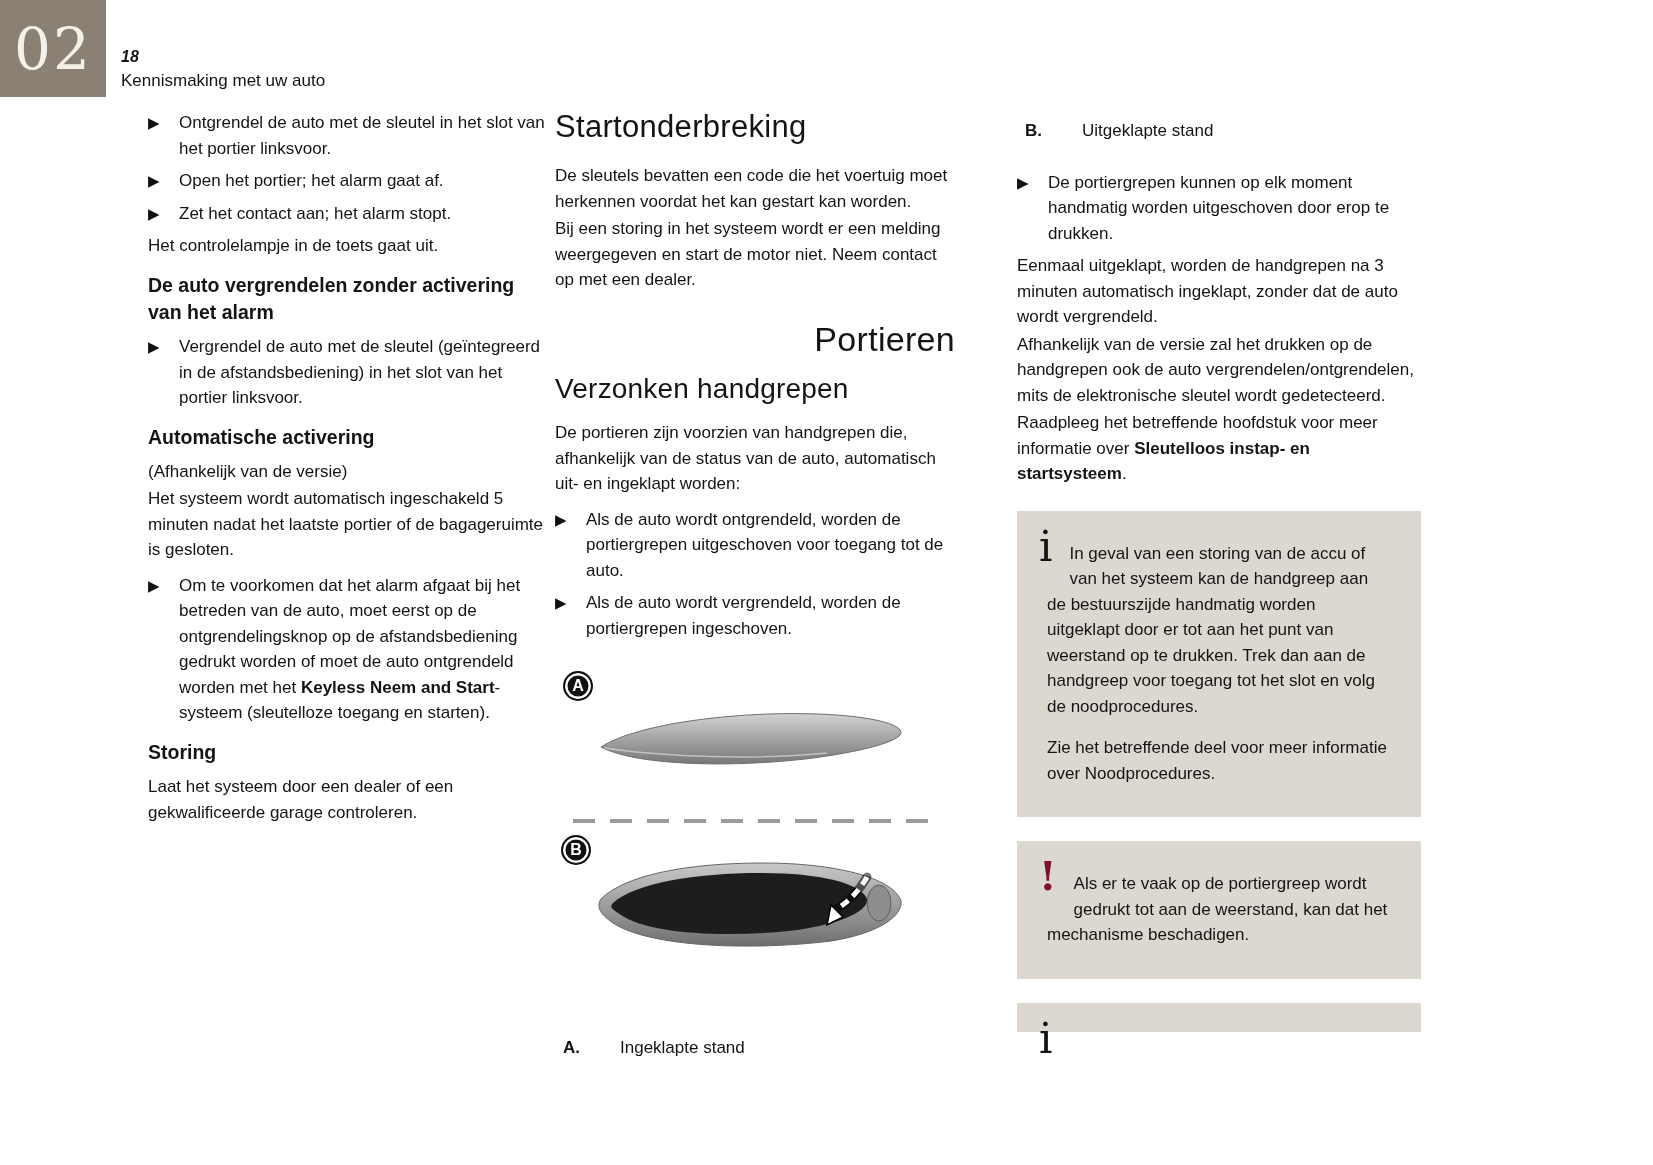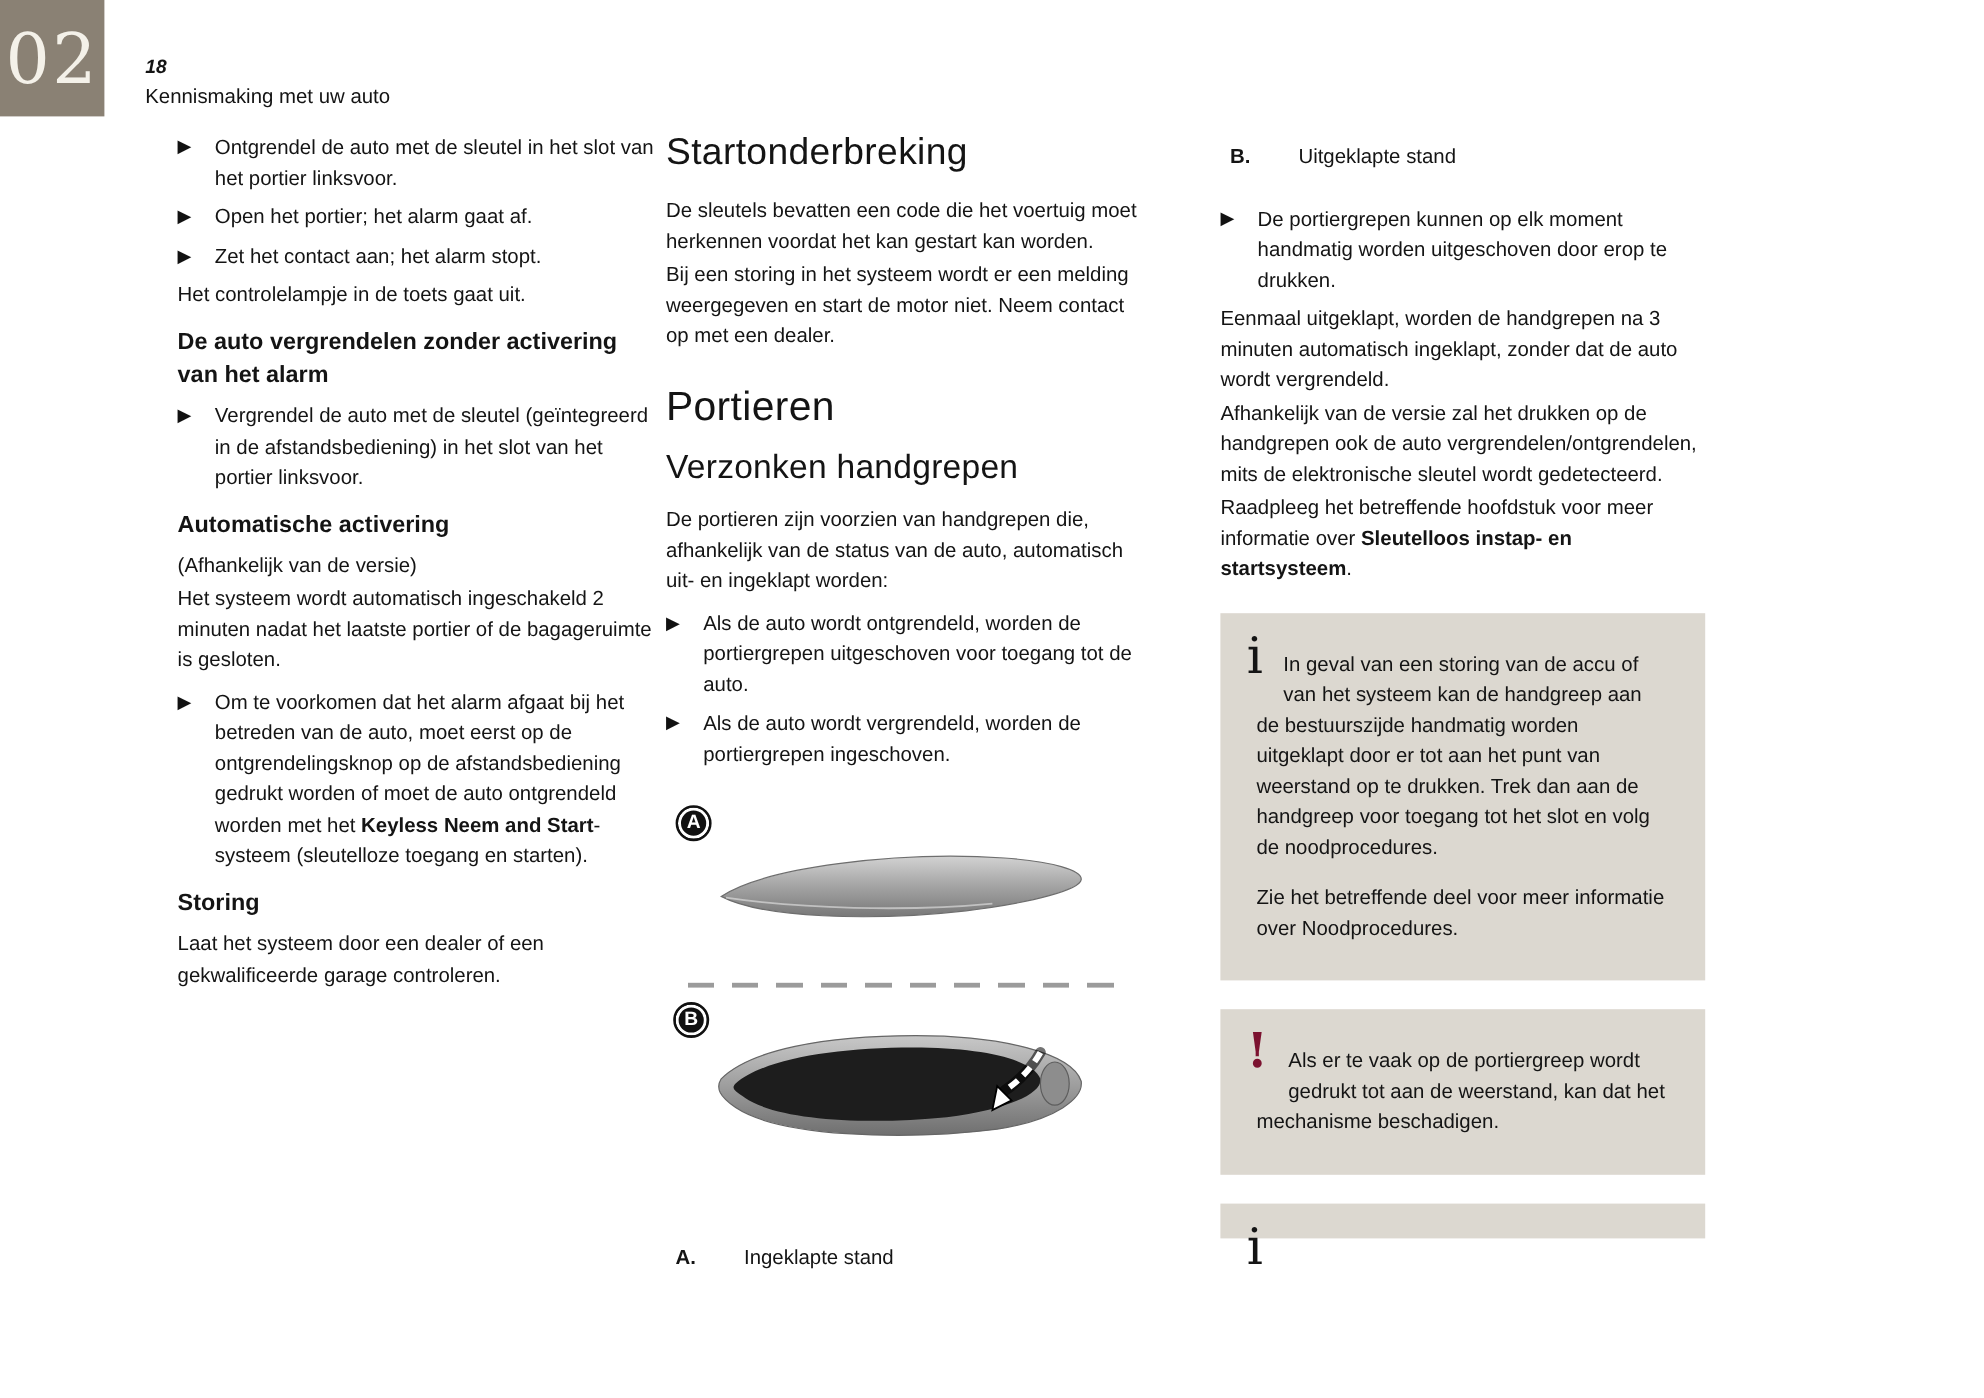--- a/index.html
+++ b/index.html
@@ -14,21 +14,21 @@
     width: 1653px;
     height: 1165px;
     background: #ffffff;
     overflow: hidden;
   }
 
   
   .chapter-tab {
     position: absolute;
     left: 0; top: 0;
-    width: 87px; height: 97px;
+    width: 106px; height: 97px;
     background: #8a8174;
     display: flex;
     align-items: center;
     justify-content: center;
   }
   .chapter-num {
     font-family: "DejaVu Serif", serif;
     font-size: 58px;
     color: #f4f1e9;
     letter-spacing: 2px;
@@ -86,20 +86,21 @@
     letter-spacing: 0.3px;
     margin: 2px 0 18px 0;
     line-height: 1.2;
   }
   .h-xlarge {
     font-size: 34px;
     font-weight: 400;
     letter-spacing: 0.3px;
     margin: 26px 0 12px 0;
     line-height: 1.2;
+    text-align: right;
   }
   .h-medium {
     font-size: 28px;
     font-weight: 400;
     letter-spacing: 0.2px;
     margin: 10px 0 14px 0;
     line-height: 1.25;
   }
   .b { font-weight: bold; }
 
@@ -197,21 +198,21 @@
 
     <div class="h-bold">De auto vergrendelen zonder activering van het alarm</div>
 
     <div class="bullet">
       <span class="marker">▶</span>
       <span class="btext">Vergrendel de auto met de sleutel (geïntegreerd in de afstandsbediening) in het slot van het portier linksvoor.</span>
     </div>
 
     <div class="h-bold">Automatische activering</div>
     <p class="p">(Afhankelijk van de versie)</p>
-    <p class="p p-gap">Het systeem wordt automatisch ingeschakeld 2 minuten nadat het laatste portier of de bagageruimte is gesloten.</p>
+    <p class="p p-gap">Het systeem wordt automatisch ingeschakeld 5 minuten nadat het laatste portier of de bagageruimte is gesloten.</p>
 
     <div class="bullet">
       <span class="marker">▶</span>
       <span class="btext"><span>Om te voorkomen dat het alarm afgaat bij het betreden van de auto, moet eerst op de ontgrendelingsknop op de afstandsbediening gedrukt worden of moet de auto ontgrendeld worden met het </span><span class="b">Keyless Neem and Start</span><span>-systeem (sleutelloze toegang en starten).</span></span>
     </div>
 
     <div class="h-bold">Storing</div>
     <p class="p">Laat het systeem door een dealer of een gekwalificeerde garage controleren.</p>
   </div>
 

